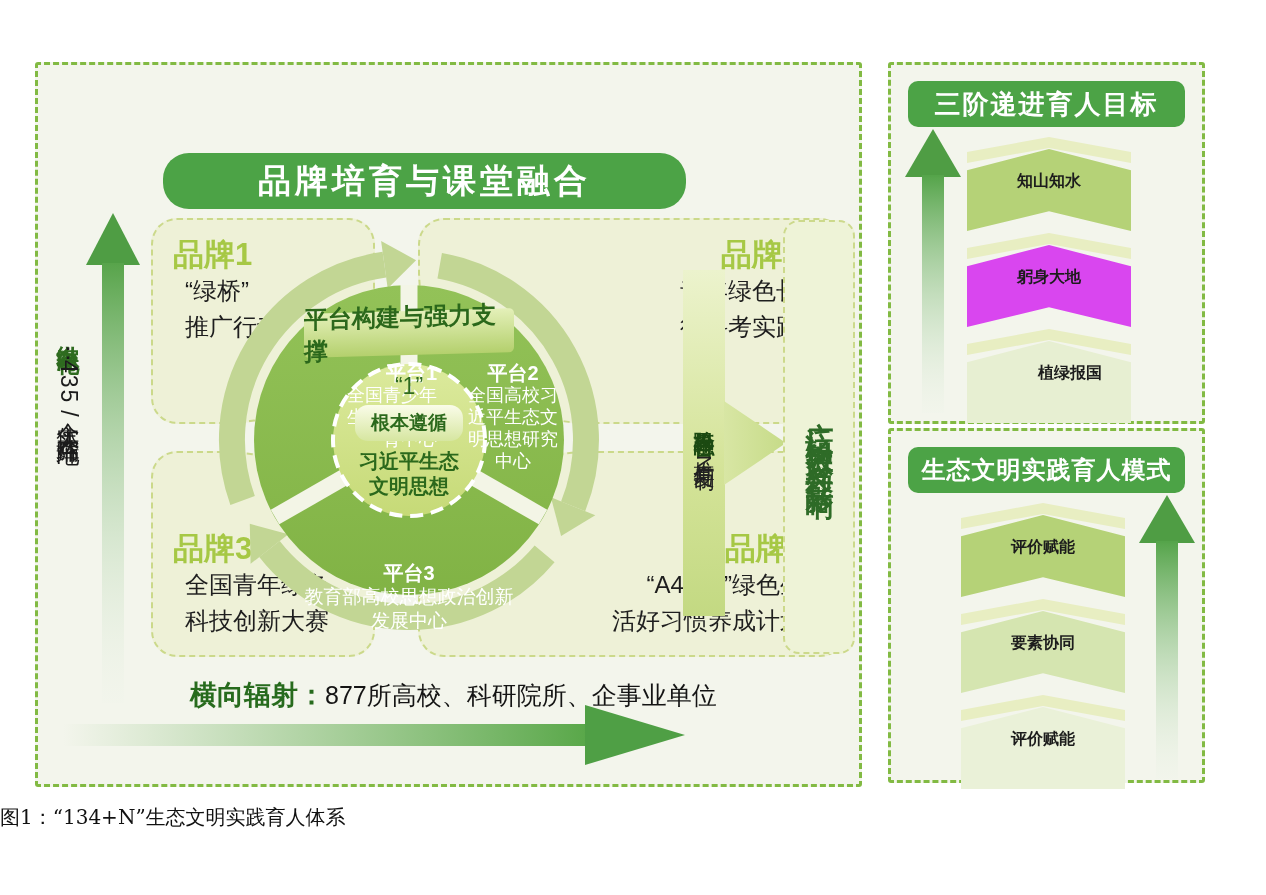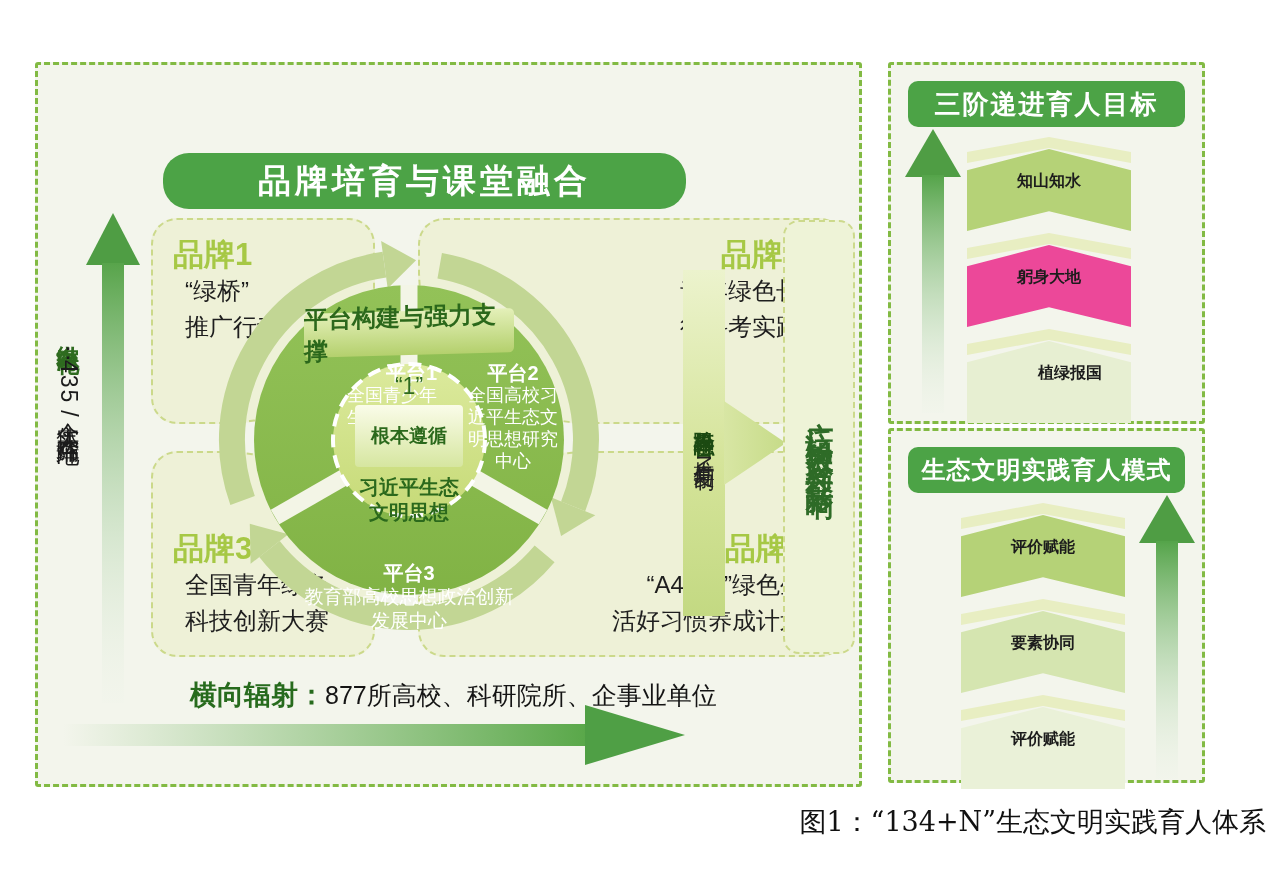--- a/index.html
+++ b/index.html
@@ -41,21 +41,21 @@
   .plat{position:absolute;color:#fff;text-align:center;z-index:6;line-height:1.22;}
   .plat .pl-label{font-weight:bold;font-size:20px;}
   .plat .pl-line{font-size:18px;}
   #plat1{left:259px;top:296px;width:140px;text-align:right;}
   #plat2{left:405px;top:296px;width:140px;}
   #plat3{left:251px;top:496px;width:240px;}
   #plat3 .pl-line{font-size:19px;}
 
   #coreBlock{position:absolute;left:291px;top:308px;width:160px;text-align:center;z-index:6;}
   #coreOne{font-size:23px;color:#2f6b1f;}
-  #corePill{display:inline-block;margin-top:5px;padding:18px 16px;border-radius:4px;
+  #corePill{display:inline-block;margin-top:5px;padding:5px 16px;border-radius:13px;
       background:linear-gradient(180deg,#fafce9,#d6e6a0);color:#2b691c;font-weight:bold;font-size:19px;}
   .core-line{font-size:20px;font-weight:bold;color:#2b691c;line-height:1.25;}
   #coreLines{margin-top:8px;}
 
   
   #crossBody{position:absolute;left:645px;top:205px;width:42px;height:346px;
       background:linear-gradient(180deg,#ecf3cd 0%,#d5e49a 55%,#c3d982 100%);}
   #crossHead{position:absolute;left:686px;top:336px;width:62px;height:84px;
       background:linear-gradient(90deg,#d8e6a4,#c6db88);clip-path:polygon(0 0,100% 50%,0 100%);}
   #crossText{position:absolute;left:645px;top:205px;width:42px;height:346px;
@@ -91,22 +91,22 @@
   .chevunit{position:relative;height:94px;margin-bottom:2px;}
   .chevband{position:absolute;left:0;right:0;top:0;height:26px;background:#e8eec2;
       clip-path:polygon(0 58%,50% 0,100% 58%,100% 100%,50% 42%,0 100%);}
   .chev{position:absolute;left:0;right:0;top:12px;height:82px;
       clip-path:polygon(0 26%,50% 0,100% 26%,100% 100%,50% 76%,0 100%);
       display:flex;justify-content:center;}
   .chev.flat{clip-path:polygon(0 26%,50% 0,100% 26%,100% 100%,0 100%);}
   .chev span{font-size:16px;font-weight:bold;color:#1c1c1c;margin-top:22px;}
   .upArrowSvg{position:absolute;}
 
-  #caption{position:absolute;left:0;top:804px;width:100%;text-align:right;
-      font-family:"DejaVu Serif","Liberation Serif",serif;font-size:27px;color:#111;}
+  #caption{position:absolute;left:0;top:804px;width:100%;text-align:left;
+      font-family:"DejaVu Serif","Liberation Serif",serif;font-size:20px;color:#111;}
 </style>
 </head>
 <body>
 
 <div class="stage">
 
   <div class="panel" id="mainPanel">
 
     <div class="badge" id="mainTitle">品牌培育与课堂融合</div>
 
@@ -248,21 +248,21 @@
     </svg>
     <div class="chevcol" id="goalsChevs">
       <div class="chevunit">
         <div class="chevband"></div>
         <div class="chev" style="background:#b5d277;">
           <span>知山知水</span>
         </div>
       </div>
       <div class="chevunit">
         <div class="chevband"></div>
-        <div class="chev" style="background:#ec4899;">
+        <div class="chev" style="background:#d946ef;">
           <span>躬身大地</span>
         </div>
       </div>
       <div class="chevunit">
         <div class="chevband"></div>
         <div class="chev flat" style="background:#e7efd2;padding-left:42px;">
           <span>植绿报国</span>
         </div>
       </div>
     </div>

